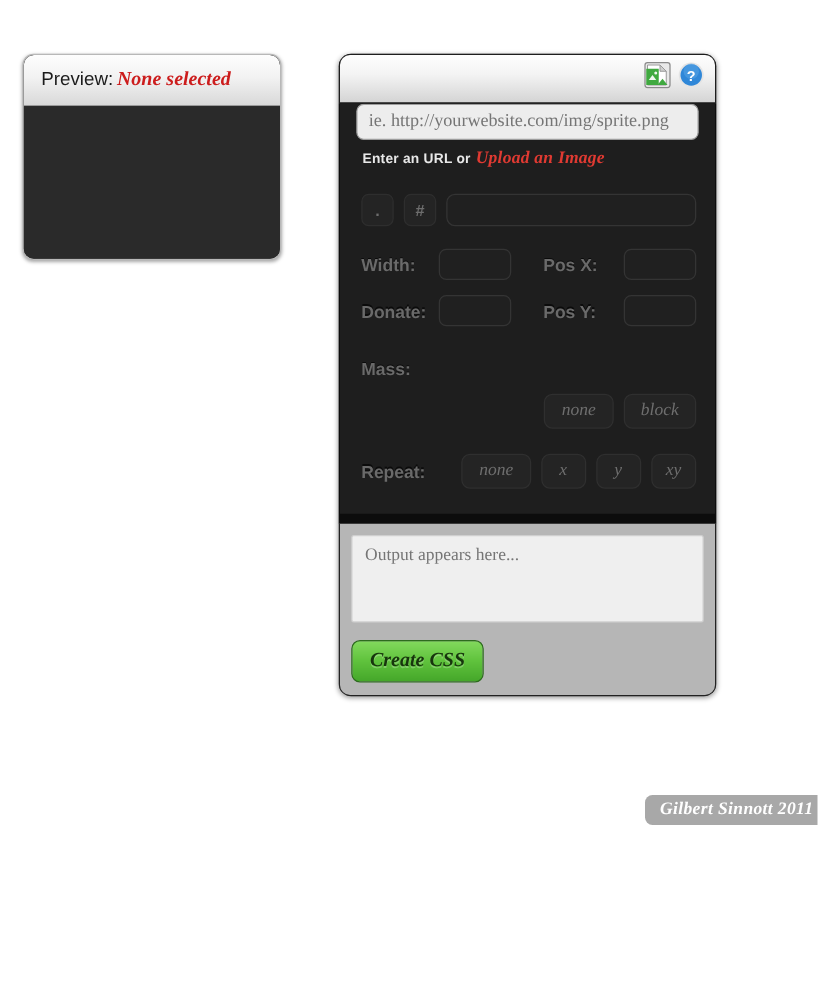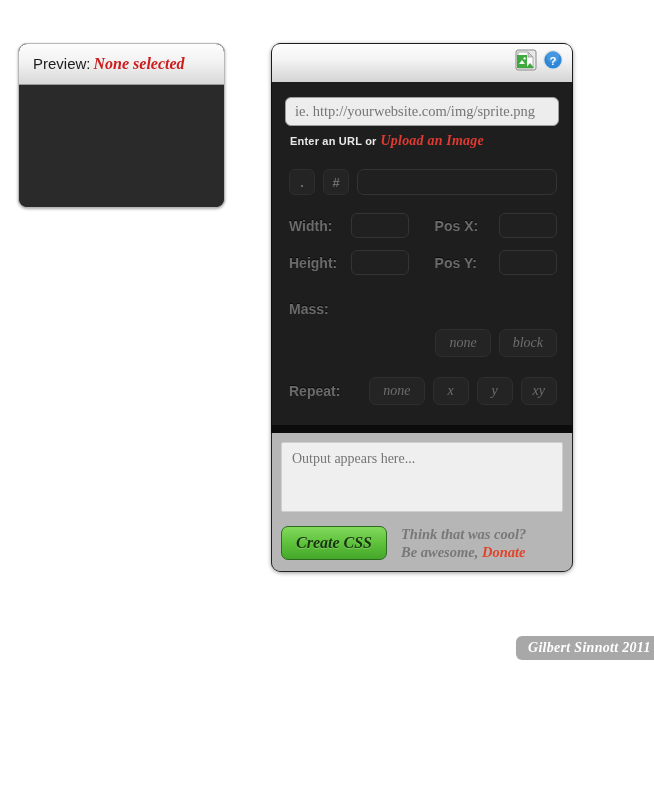--- a/index.html
+++ b/index.html
@@ -86,21 +86,21 @@
   .icon-img, .icon-help {
     width: 22px;
     height: 22px;
     display: block;
   }
 
   .panel-body {
     background: #1e1e1e;
     border-left: 1px solid #0c0c0c;
     border-right: 1px solid #0c0c0c;
-    padding: 14px 0 0 0;
+    padding: 0 0 0 0;
   }
 
   .url-row { padding: 0 13px; }
   .url-input {
     width: 100%;
     box-sizing: border-box;
     height: 29px;
     padding: 0 9px;
     border: 1px solid #9d9d9d;
     border-radius: 6px;
@@ -366,21 +366,21 @@
       </div>
 
       <div class="dim-grid">
         <div class="dim-line">
           <span class="dim-label">Width:</span>
           <input class="num-input" type="text" style="">
           <span class="dim-label pos">Pos X:</span>
           <input class="num-input" type="text" style="">
         </div>
         <div class="dim-line">
-          <span class="dim-label">Height:</span>
+          <span class="dim-label">Donate:</span>
           <input class="num-input" type="text" style="">
           <span class="dim-label pos">Pos Y:</span>
           <input class="num-input" type="text" style="">
         </div>
       </div>
 
       <div class="mass-block">
         <div class="mass-label">Mass:</div>
         <div class="pill-row">
           <div class="pill">none</div>
@@ -398,23 +398,19 @@
         </div>
       </div>
 
       <div class="black-strip"></div>
     </div>
 
     <div class="panel-foot">
       <textarea class="output-box" placeholder="Output appears here..." style=""></textarea>
       <div class="foot-row">
         <div class="create-btn">Create CSS</div>
-        <div class="foot-text">
-          <div>Think that was cool?</div>
-          <div><span>Be awesome,</span> <span class="donate">Donate</span></div>
-        </div>
       </div>
     </div>
   </div>
 
   <div class="copyright">Gilbert Sinnott 2011</div>
 
 </div>
 
 </body></html>

